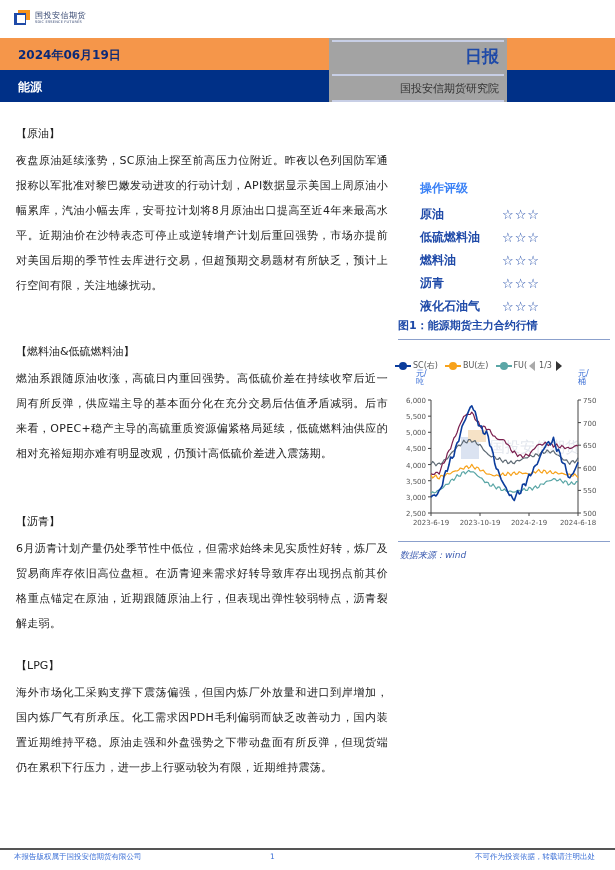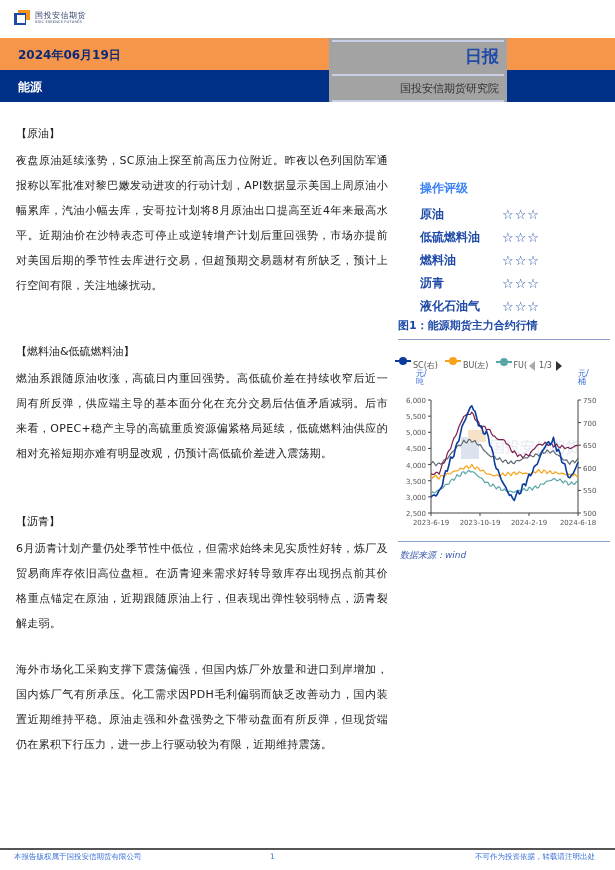--- a/index.html
+++ b/index.html
@@ -36,21 +36,21 @@
   .rating-name { width: 82px; font-size: 12px; font-weight: bold; color: #1f4aa8; }
   .rating-stars { font-size: 13px; color: #1f4aa8; letter-spacing: 1px; }
 
   .fig-title { position: absolute; left: 398px; top: 318px; font-size: 11px; font-weight: bold; color: #1f4aa8; }
   .fig-rule-top { position: absolute; left: 398px; top: 339px; width: 212px; height: 1px; background: #8ba0cc; }
   .fig-rule-bot { position: absolute; left: 398px; top: 541px; width: 212px; height: 1px; background: #8ba0cc; }
   .source { position: absolute; left: 400px; top: 549px; font-size: 9px; color: #3b5bb0; font-style: italic; }
 
   .chart { position: absolute; left: 395px; top: 355px; width: 220px; height: 185px; }
   .legend { position: absolute; left: 0; top: 5px; display: flex; align-items: center; font-size: 8px; color: #555; width: 220px; }
-  .lg-item { display: flex; margin-right: 7px; }
+  .lg-item { display: flex; align-items: center; margin-right: 7px; }
   .lg-line { position: relative; width: 16px; height: 2px; margin-right: 2px; }
   .lg-dot { position: absolute; left: 4px; top: -3px; width: 8px; height: 8px; border-radius: 50%; }
   .lg-nav { display: flex; align-items: center; font-size: 8px; color: #555; }
   .tri-l { width: 0; height: 0; border-top: 5px solid transparent; border-bottom: 5px solid transparent; border-right: 6px solid #aaa; margin-right: 4px; }
   .tri-r { width: 0; height: 0; border-top: 5px solid transparent; border-bottom: 5px solid transparent; border-left: 6px solid #333; margin-left: 4px; }
   .unit-l { position: absolute; left: 21px; top: 15px; font-size: 8px; color: #3b6fd6; line-height: 8px; width: 10px; }
   .unit-r { position: absolute; left: 183px; top: 15px; font-size: 8px; color: #3b6fd6; line-height: 8px; width: 10px; }
   .chart svg { position: absolute; left: 0; top: 0; }
 
   .footer-rule { position: absolute; left: 0; top: 848px; width: 615px; height: 2px; background: #555; }
@@ -94,20 +94,21 @@
   </div>
   <div class="section" style="height:170px">
     <div class="sec-title">【燃料油&amp;低硫燃料油】</div>
     <div class="sec-body">燃油系跟随原油收涨，高硫日内重回强势。高低硫价差在持续收窄后近一周有所反弹，供应端主导的基本面分化在充分交易后估值矛盾减弱。后市来看，OPEC+稳产主导的高硫重质资源偏紧格局延续，低硫燃料油供应的相对充裕短期亦难有明显改观，仍预计高低硫价差进入震荡期。</div>
   </div>
   <div class="section" style="height:144px">
     <div class="sec-title">【沥青】</div>
     <div class="sec-body">6月沥青计划产量仍处季节性中低位，但需求始终未见实质性好转，炼厂及贸易商库存依旧高位盘桓。在沥青迎来需求好转导致库存出现拐点前其价格重点锚定在原油，近期跟随原油上行，但表现出弹性较弱特点，沥青裂解走弱。</div>
   </div>
   <div class="section">
+    <div class="sec-title">【LPG】</div>
     <div class="sec-body">海外市场化工采购支撑下震荡偏强，但国内炼厂外放量和进口到岸增加，国内炼厂气有所承压。化工需求因PDH毛利偏弱而缺乏改善动力，国内装置近期维持平稳。原油走强和外盘强势之下带动盘面有所反弹，但现货端仍在累积下行压力，进一步上行驱动较为有限，近期维持震荡。</div>
   </div>
 </div>
 
 <div class="rating">
   <div class="rating-title">操作评级</div>
   <div class="rating-row">
     <span class="rating-name">原油</span>
     <span class="rating-stars">☆☆☆</span>
   </div>

